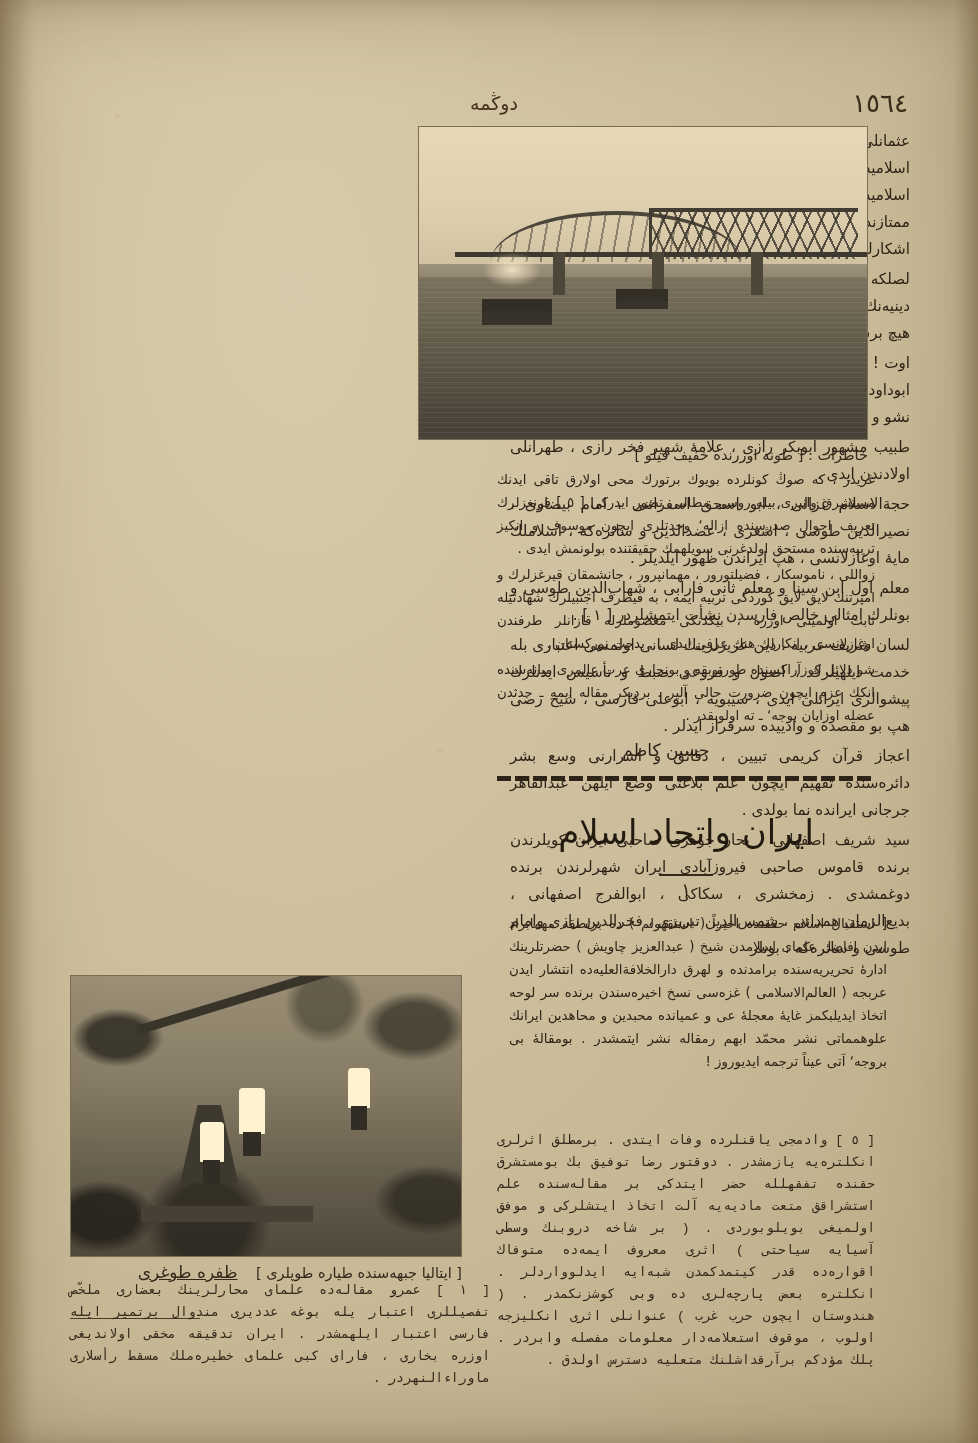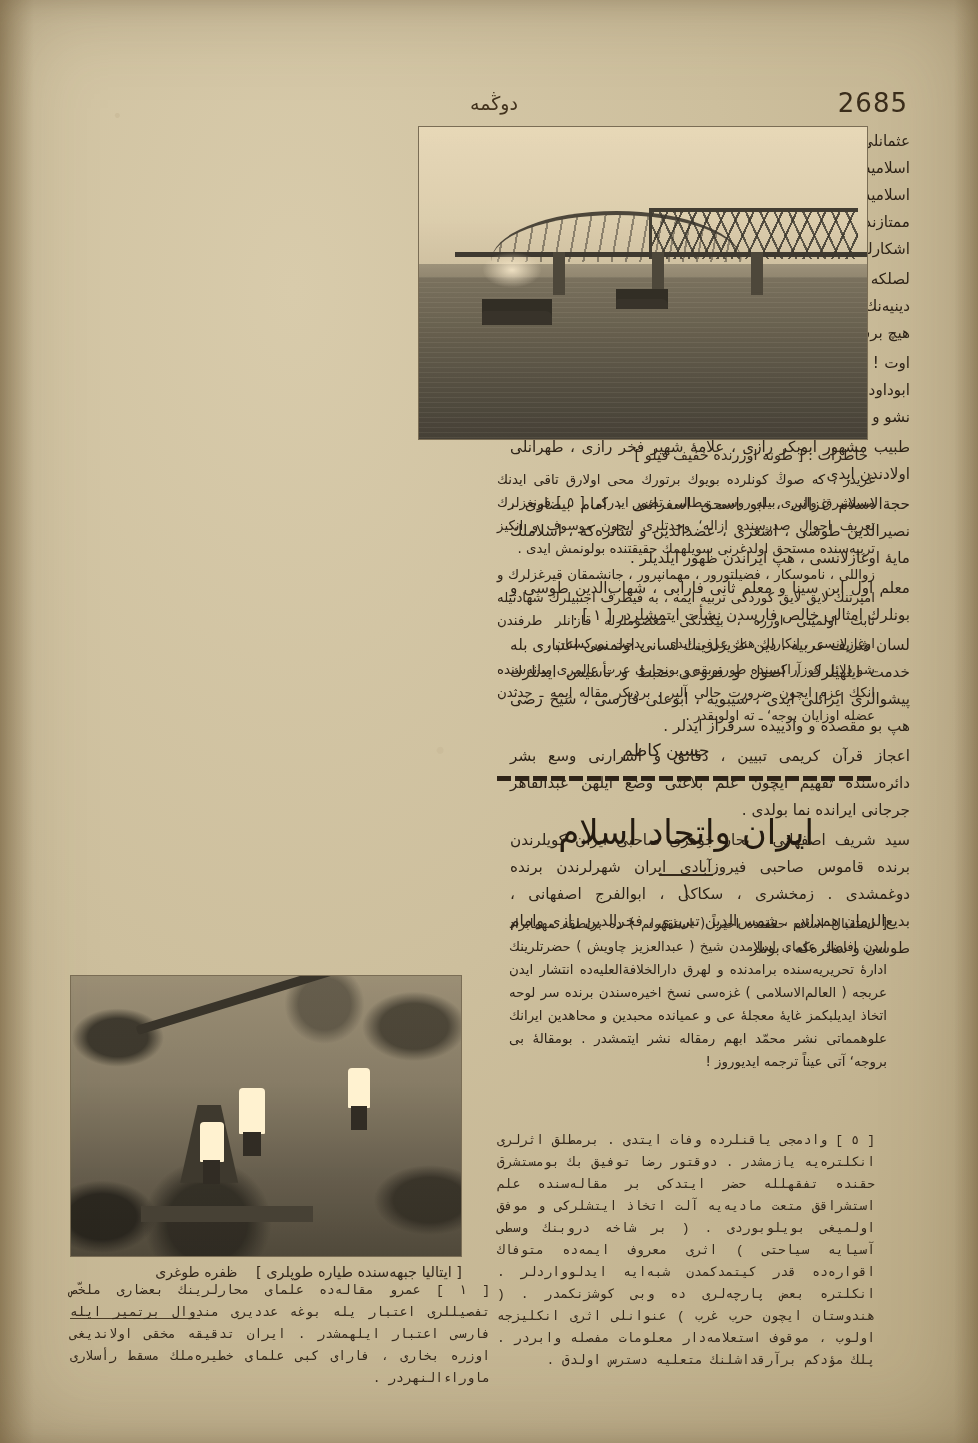--- a/index.html
+++ b/index.html
@@ -301,21 +301,21 @@
     line-height: 23px;
   }
 </style>
 </head>
 <body>
 
 <div class="page">
   <div class="grain"></div>
 
   <div class="header">
-    <div class="page-number">2685</div>
+    <div class="page-number">١٥٦٤</div>
     <div class="masthead">دوڭمه</div>
   </div>
 
   <div class="col col-right">
     <p class="para">عثمانلي قرداشلرينه دست مصافحه‌لري اوزاتمق ، وحدت اسلاميه‌نك تحكيم و تجديدنده صرف اولنده بولنوب جامعهٔ اسلاميه‌نك عروة‌الوثقاسنى توثيق ايلهمك ؛ ايران قهرمانلرينك ممتازندن علماسنك علو افكاردن ، شانلنك ذكا و حماستنك اشكارلر ايديلمزدى .</p>
     <p class="para">لصلكه علوم اسلاميه‌نك نشر و تعميمنده ، احكام و اسرار دينيه‌نك كشف و تدوينده ال ايلرى كيتديلر ، شرع شريفه خدمتده هيچ برشيئى دريغ ايتمديلر .</p>
     <p class="para">اوت ! بخارى ، مسلم ، نيشابورى ، نسائى ، ترمذى ، ابن ماجه ، ابوداود ، بغوى ، ابوجعفر بلخى و سائره هپ خاك پاك ايرانده نشو و نما بولديلر .</p>
     <p class="para">طبيب مشهور ابوبكر رازى ، علامهٔ شهير فخر رازى ، طهرانلى اولادندن ايدى .</p>
     <p class="para">حجة‌الاسلام غزالى ، ابو اسحق اسفرائنى ، امام بيضاوى ، نصيرالدين طوسى ، اشعرى ، عضدالدين و سائره‌كه ، اسلاملك مايهٔ اوغازلانسى ، هپ ايراندن ظهور ايلديلر .</p>
     <p class="para">معلم اول ابن سينا و معلم ثانى فارابى ، شهاب‌الدين طوسى و بونلرك امثالى خالص فارسدن نشأت ايتمشلردر [ ١ ] .</p>
@@ -381,21 +381,21 @@
       <div class="figureperson" style="left:33%; top:52%; width:24px; height:40px;">
         <div class="legs"></div>
       </div>
       <div class="figureperson" style="left:71%; top:33%; width:22px; height:40px;">
         <div class="legs"></div>
       </div>
     </div>
     <div class="caption">
       <span>[ ايتاليا جبهه‌سنده طياره طوپلرى ]</span>
       &nbsp;&nbsp;
-      <span style="font-size:14px;">ظفره طوغرى</span>
+      <span style="font-size:17px;text-decoration:underline;">ظفره طوغرى</span>
     </div>
   </div>
 
   <div class="footnote-rule" style="top:1318px; left:70px; width:130px;"></div>
   <div class="footnote" style="top:1280px; left:70px; width:420px;">[ ١ ] عمرو مقاله‌ده علماى محارلرينك بعضارى ملخّص تفصيللرى اعتبار يله بوغه عدديرى مندوال برتمير ايله فارسى اعتبار ايلهمشدر . ايران تدقيقه مخقى اولانديغى اوزره بخارى ، فاراى كبى علماى خطيره‌ملك مسقط رأسلارى ماوراءالنهردر .</div>
 
   <div class="edge-left"></div>
   <div class="edge-right"></div>
   <div class="vignette"></div>
 </div>

